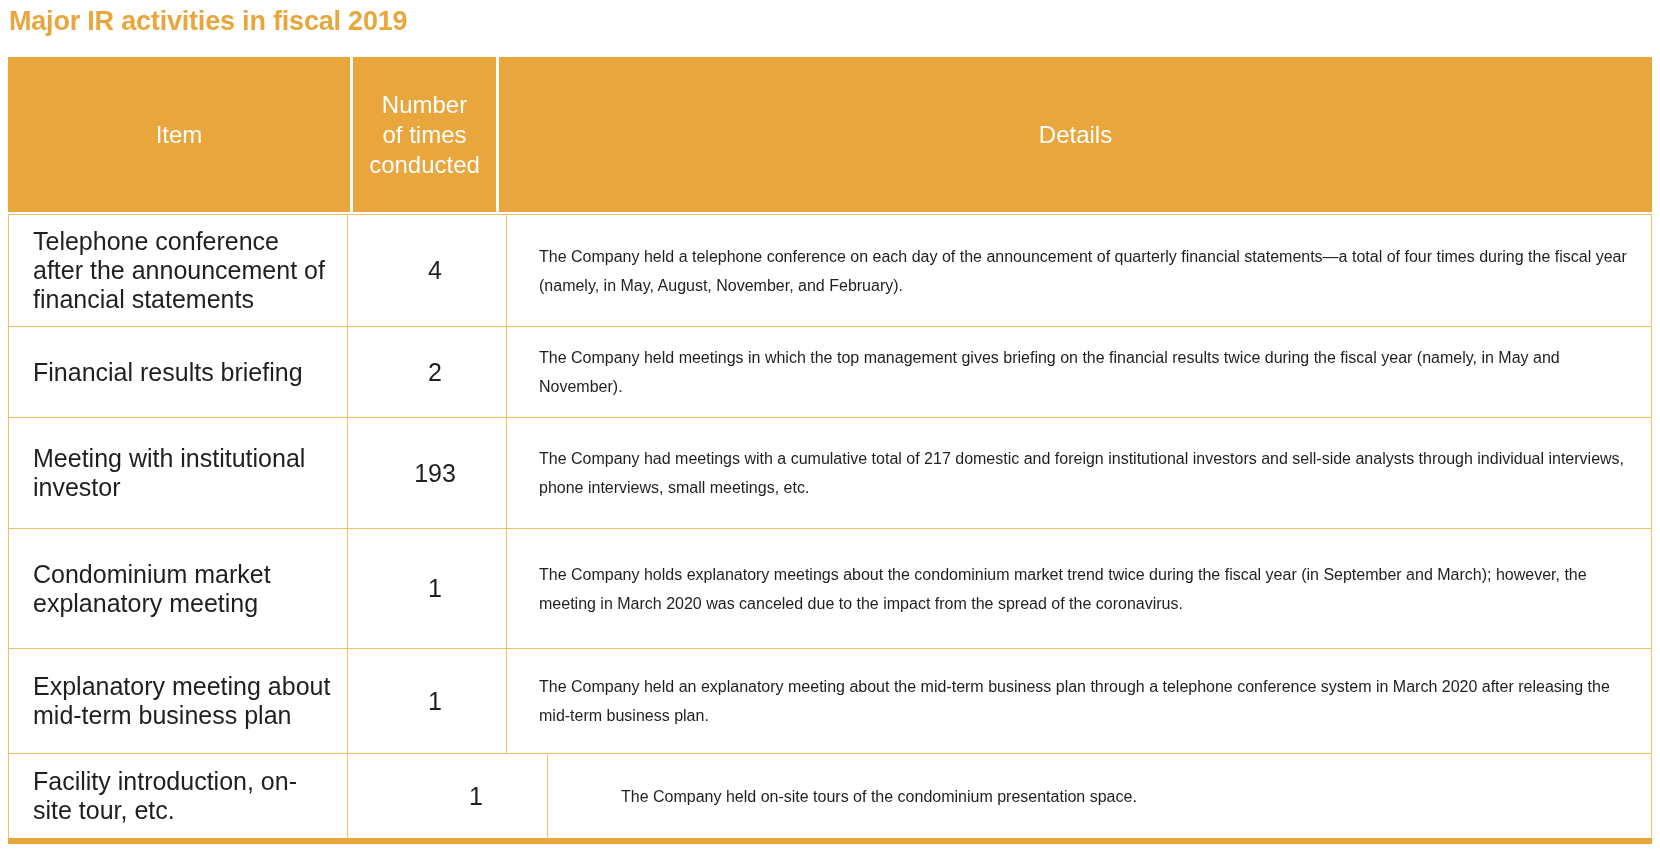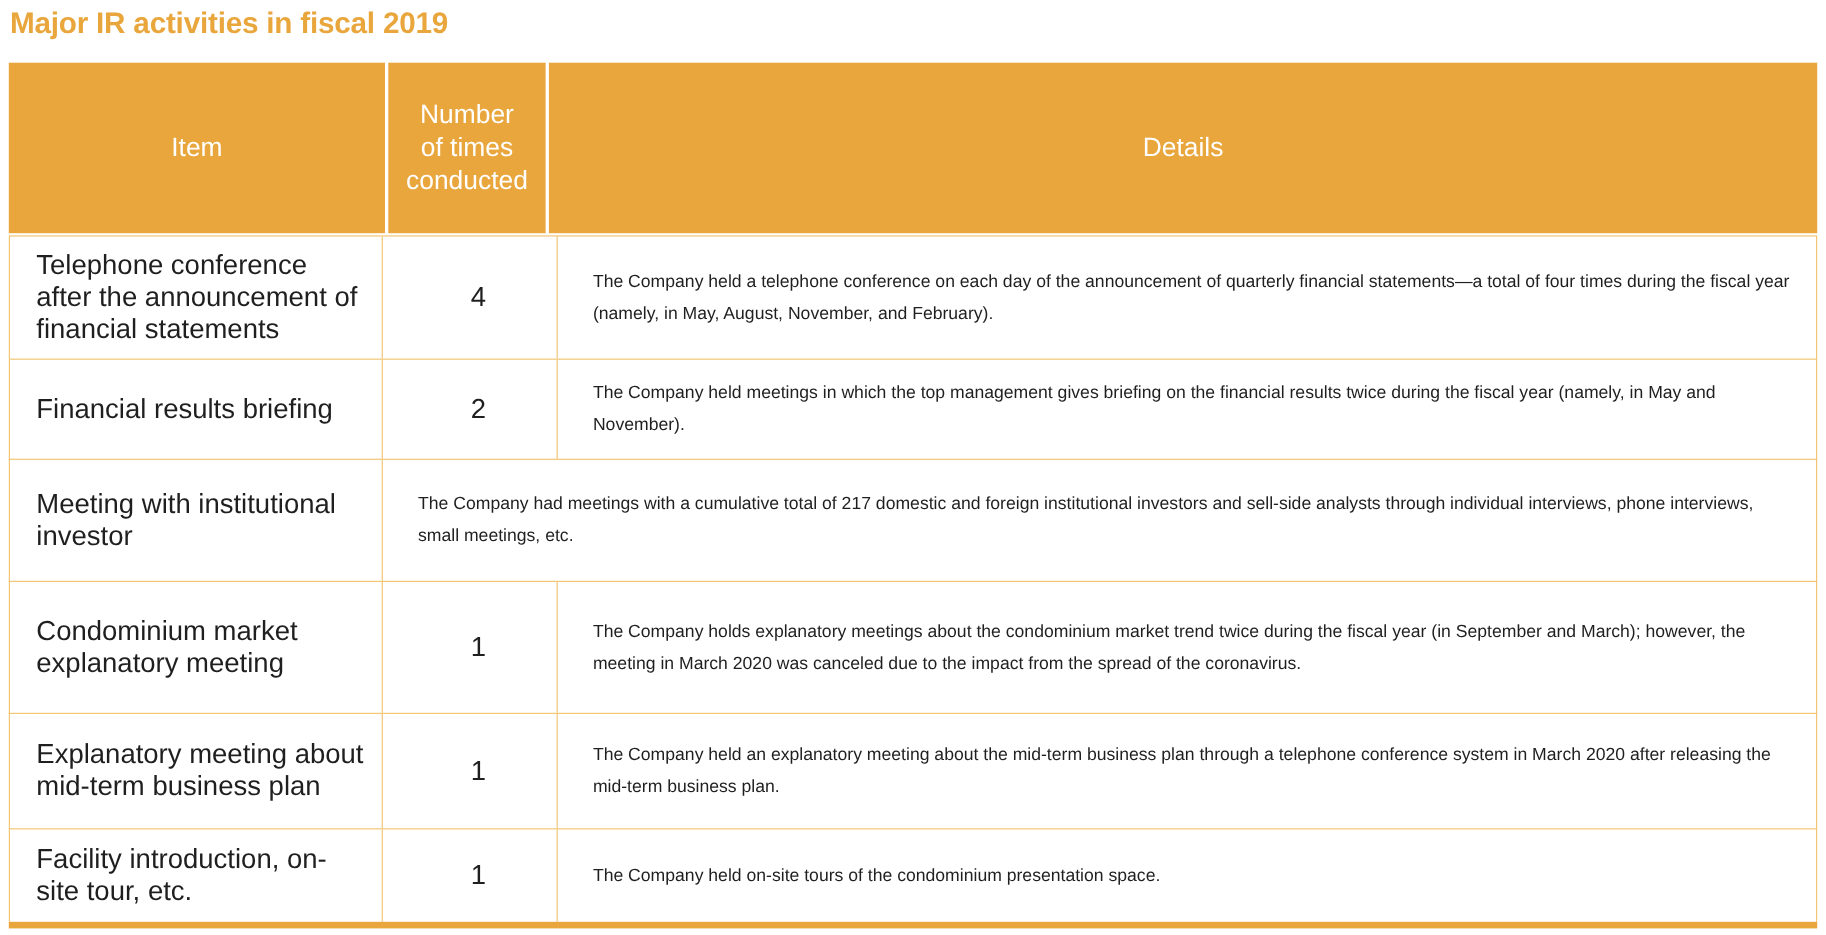--- a/index.html
+++ b/index.html
@@ -34,21 +34,21 @@
   .c-details { flex: 1; }
 
   
   .brow {
     display: flex;
     border-bottom: 1px solid #F0C068;
     border-left: 1px solid #F0C068;
     border-right: 1px solid #F0C068;
   }
   .brow.first { border-top: 1px solid #F0C068; }
-  .brow.last { border-bottom: none; }
+  .brow.last { border-bottom: none; gap: 41px; }
   .bcell { display: flex; align-items: center; margin-left: 16px; }
   .b-item {
     width: 323px; padding: 8px 12px 8px 8px;
     border-right: 1px solid #F0C068;
     font-size: 25px; line-height: 29px;
   }
   .b-count {
     width: 143px; justify-content: center;
     border-right: 1px solid #F0C068;
     font-size: 25px;
@@ -88,20 +88,21 @@
     </div>
 
     <div class="brow r2">
       <div class="bcell b-item">Financial results briefing</div>
       <div class="bcell b-count">2</div>
       <div class="bcell b-details">The Company held meetings in which the top management gives briefing on the financial results twice during the fiscal year (namely, in May and November).</div>
     </div>
 
     <div class="brow r3">
       <div class="bcell b-item">Meeting with institutional investor</div>
+      <div class="bcell b-count">193</div>
       <div class="bcell b-details">The Company had meetings with a cumulative total of 217 domestic and foreign institutional investors and sell-side analysts through individual interviews, phone interviews, small meetings, etc.</div>
     </div>
 
     <div class="brow r4">
       <div class="bcell b-item">Condominium market explanatory meeting</div>
       <div class="bcell b-count">1</div>
       <div class="bcell b-details">The Company holds explanatory meetings about the condominium market trend twice during the fiscal year (in September and March); however, the meeting in March 2020 was canceled due to the impact from the spread of the coronavirus.</div>
     </div>
 
     <div class="brow r5">

